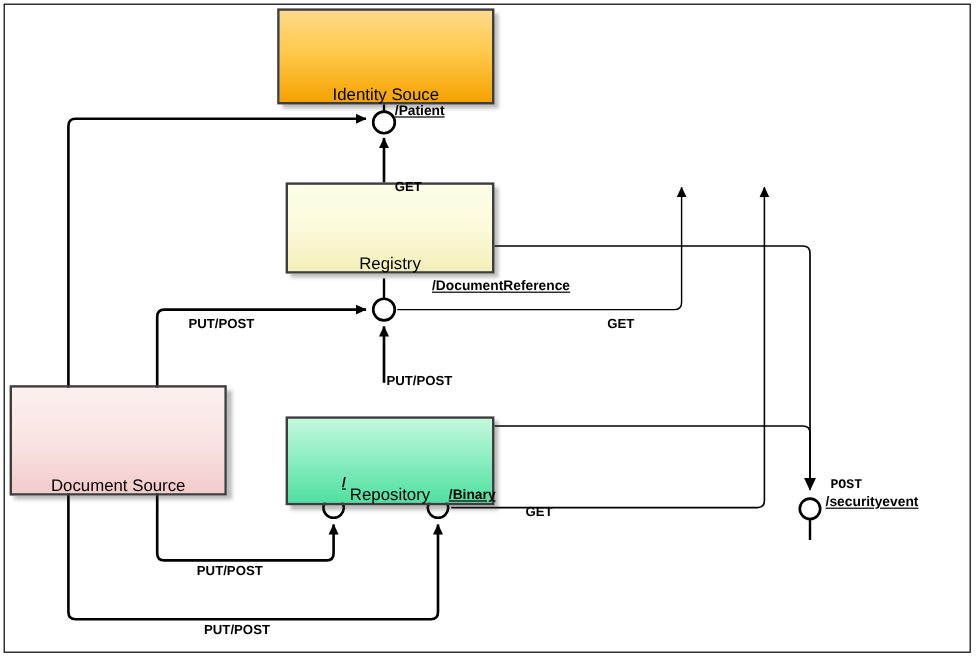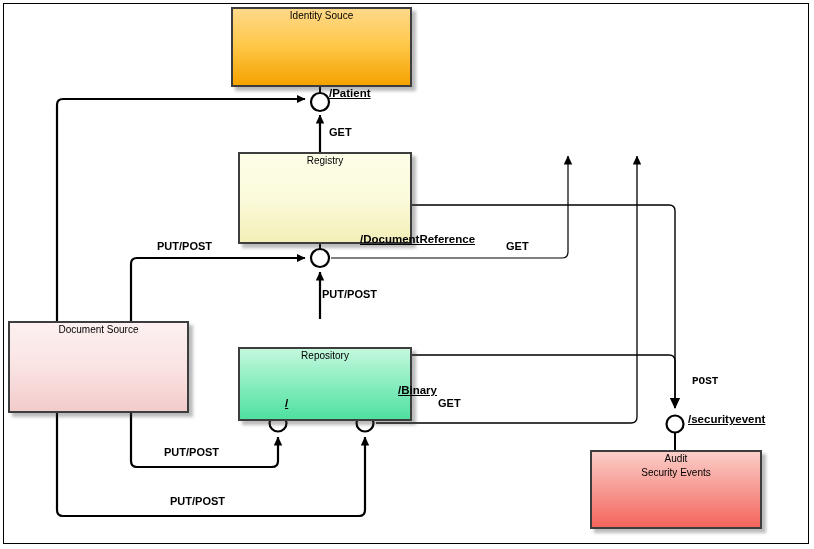--- a/index.html
+++ b/index.html
@@ -32,37 +32,38 @@
     left: 0;
     top: 0;
     width: 814px;
     height: 549px;
   }
   .node {
     position: absolute;
     border: 2px solid #3d3d3d;
     box-sizing: border-box;
     display: flex;
-    align-items: flex-start;
+    align-items: flex-end;
     justify-content: center;
     text-align: center;
     color: #000000;
-    font-size: 10px;
+    font-size: 14px;
     line-height: 14px;
     box-shadow: 4px 4px 3px rgba(60,60,60,0.35);
     z-index: 5;
   }
   .node span { display: block; }
   .wire-label {
     position: absolute;
     font-size: 11px;
     font-weight: bold;
     color: #000000;
     white-space: nowrap;
     z-index: 6;
+    margin-top: 24px;
   }
   .port-label {
     position: absolute;
     font-size: 11.5px;
     font-weight: bold;
     color: #000000;
     white-space: nowrap;
     z-index: 6;
     text-decoration: underline;
   }
@@ -131,47 +132,40 @@
       <circle cx="675" cy="424" r="8.5" fill="#ffffff" stroke="#000000" stroke-width="2.2"></circle>
     </g>
   </svg>
 
   <div class="node" style="left:231px; top:7px; width:181px; height:80px;
               background:linear-gradient(to bottom, #ffd98a 0%, #ffc94d 45%, #f5a200 100%);">
     <span>Identity Souce</span>
   </div>
 
 
-  <div class="node" style="left:238px; top:152px; width:174px; height:92px;
+  <div class="node" style="left:238px; top:152px; width:174px; height:76px;
               background:linear-gradient(to bottom, #fefee8 0%, #fbfadb 50%, #f3efb8 100%);">
     <span>Registry</span>
   </div>
 
   <div class="node" style="left:8px; top:321px; width:181px; height:92px;
               background:linear-gradient(to bottom, #fdf0f0 0%, #fae3e3 50%, #f3cbcb 100%);">
     <span>Document Source</span>
   </div>
 
   <div class="node" style="left:238px; top:319px; width:174px; height:74px;
               background:linear-gradient(to bottom, #c3f8dd 0%, #8eeec2 45%, #4fe0a0 100%);margin-top:28px;">
     <span>Repository</span>
   </div>
 
-  <div class="node" style="left:590px; top:450px; width:172px; height:79px;
-              background:linear-gradient(to bottom, #fbcdc8 0%, #f79a92 50%, #f4655c 100%);">
-    <div>
-      <span>Audit</span>
-      <span>Security Events</span>
-    </div>
-  </div>
 
   <div class="port-label" style="left:329px; top:87px;">/Patient</div>
   <div class="port-label" style="left:329px; top:233px;margin-left:31px;">/DocumentReference</div>
   <div class="port-label" style="left:285px; top:397px;">/</div>
-  <div class="port-label" style="left:374px; top:384px;margin-left:24px;">/Binary</div>
+  <div class="port-label" style="left:374px; top:407px;">/Binary</div>
   <div class="port-label" style="left:688px; top:413px;">/securityevent</div>
 
   <div class="wire-label" style="left:329px; top:126px;">GET</div>
   <div class="wire-label" style="left:157px; top:240px;">PUT/POST</div>
   <div class="wire-label" style="left:506px; top:240px;">GET</div>
   <div class="wire-label" style="left:322px; top:288px;">PUT/POST</div>
   <div class="wire-label" style="left:438px; top:397px;">GET</div>
   <div class="wire-label" style="left:692px; top:375px;font-family:Liberation Mono, monospace;">POST</div>
   <div class="wire-label" style="left:164px; top:446px;">PUT/POST</div>
   <div class="wire-label" style="left:170px; top:495px;">PUT/POST</div>

